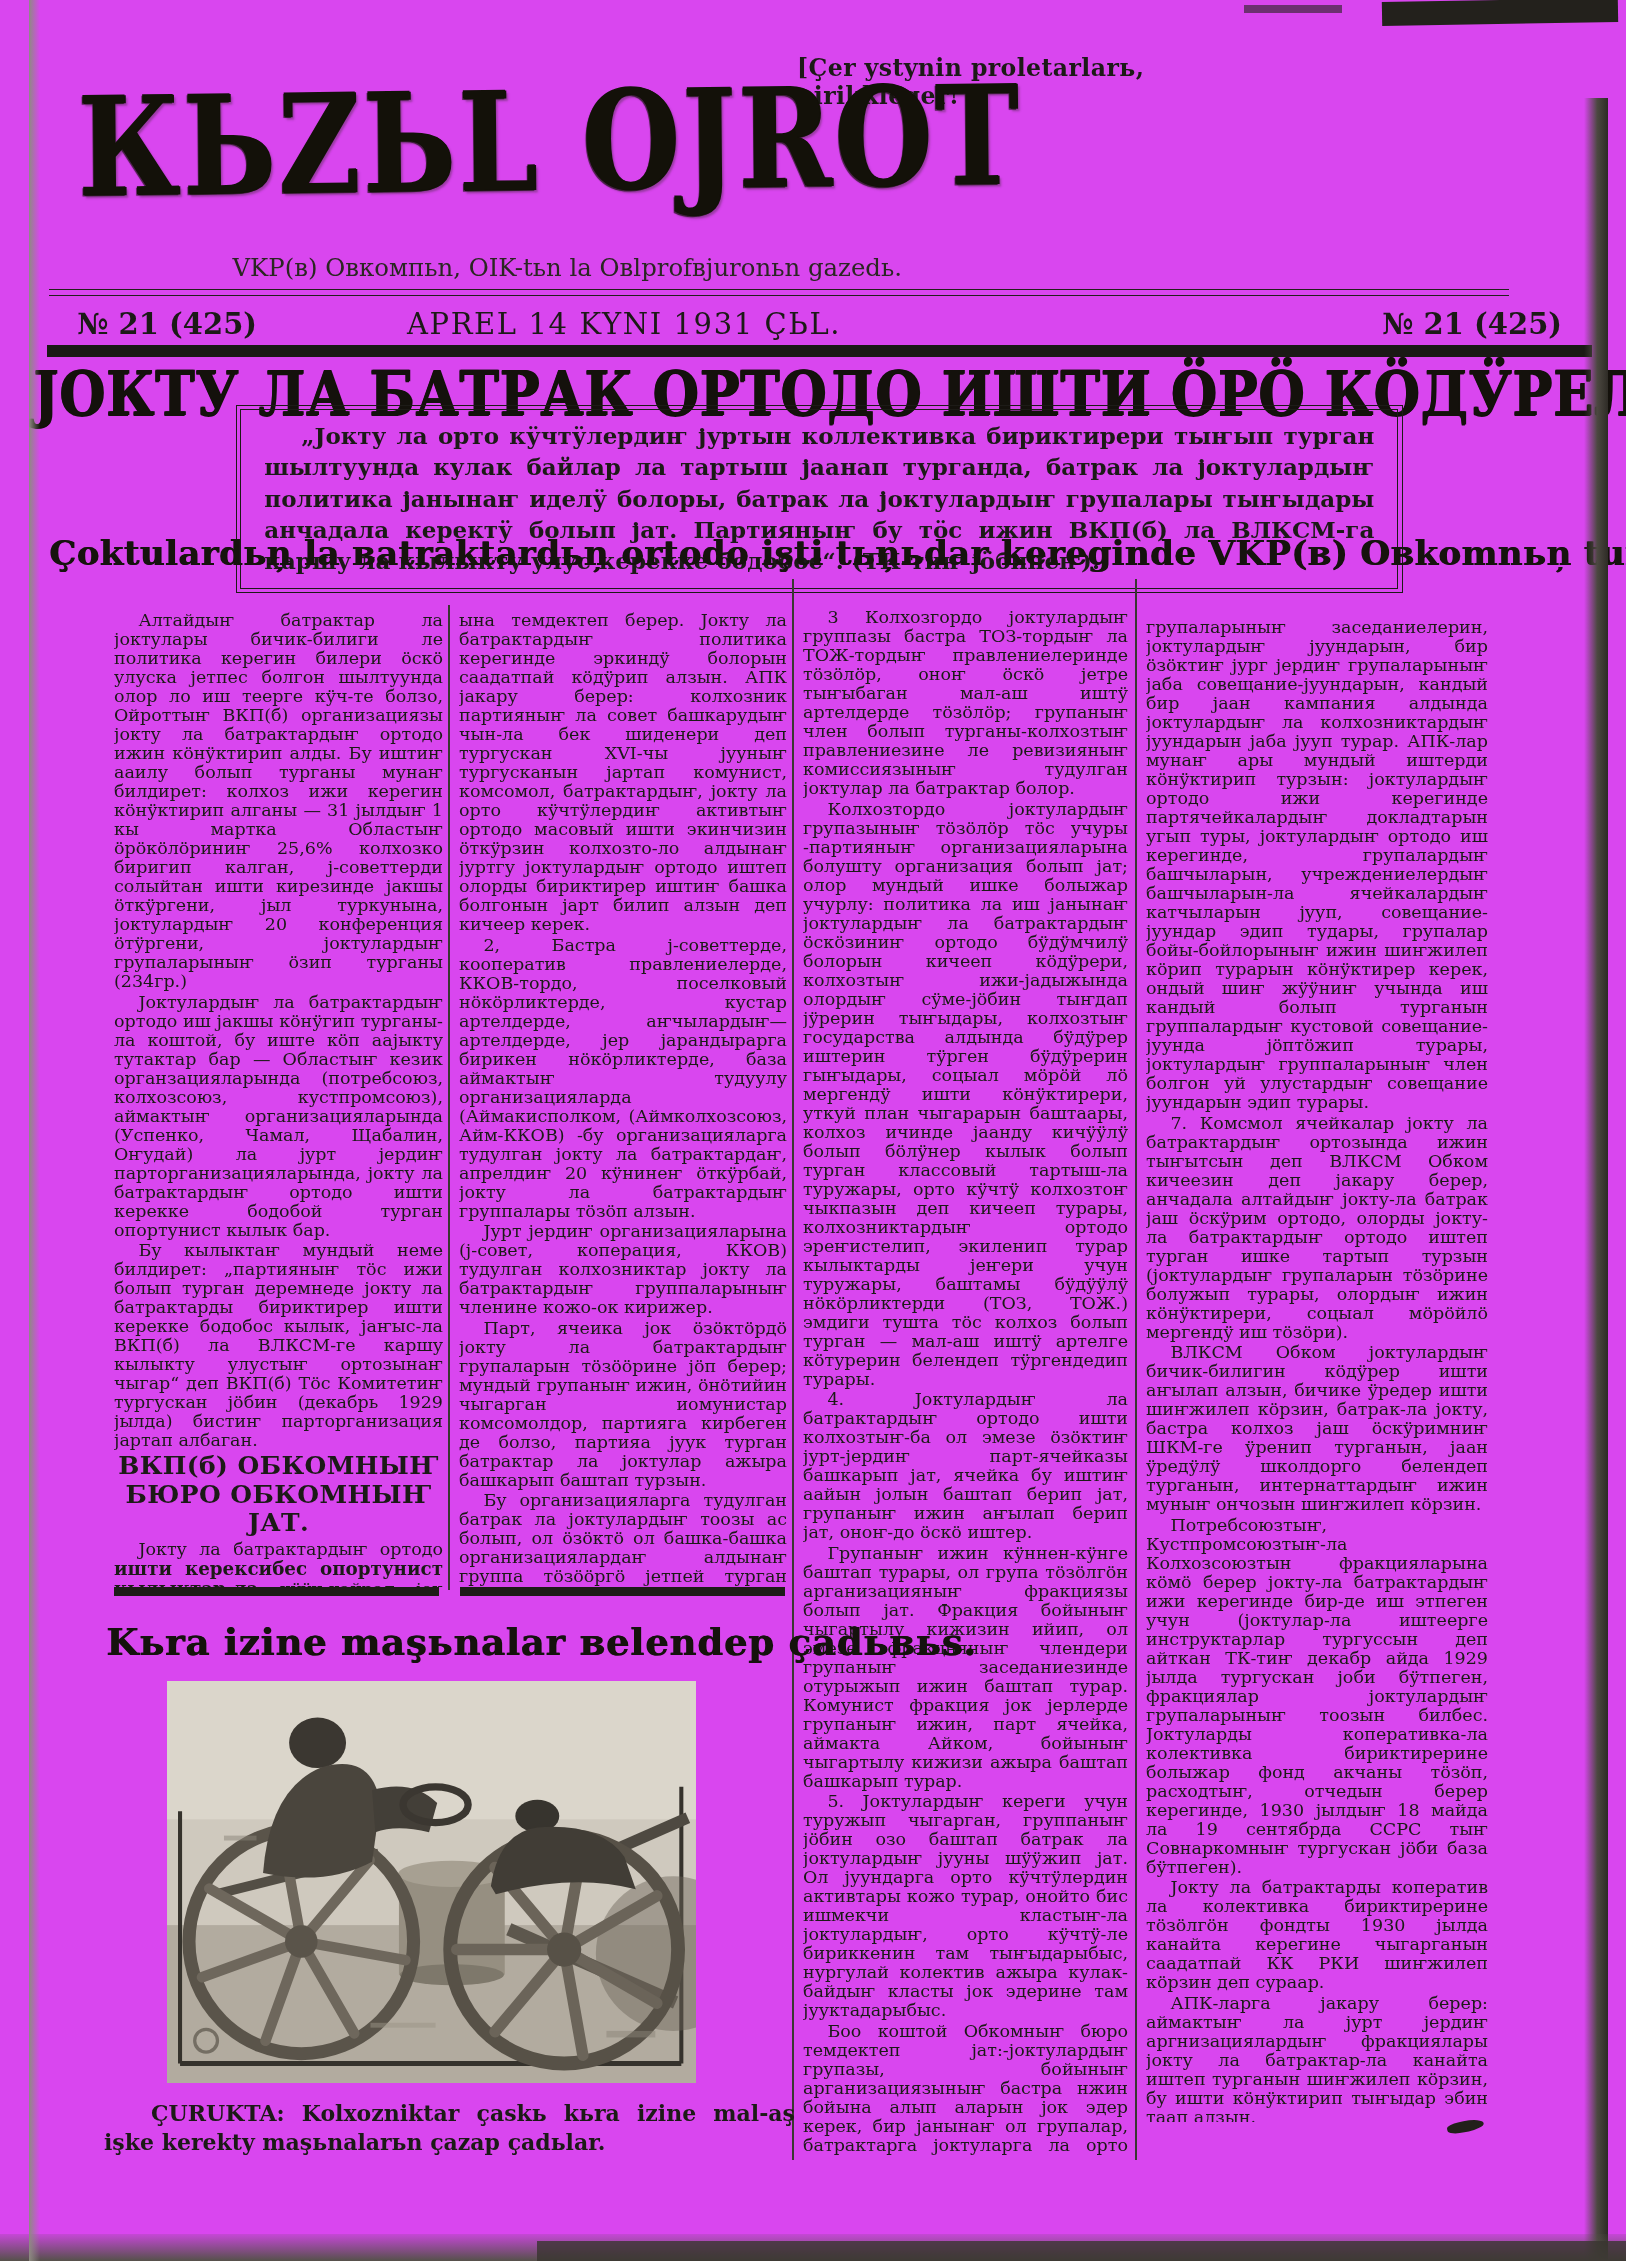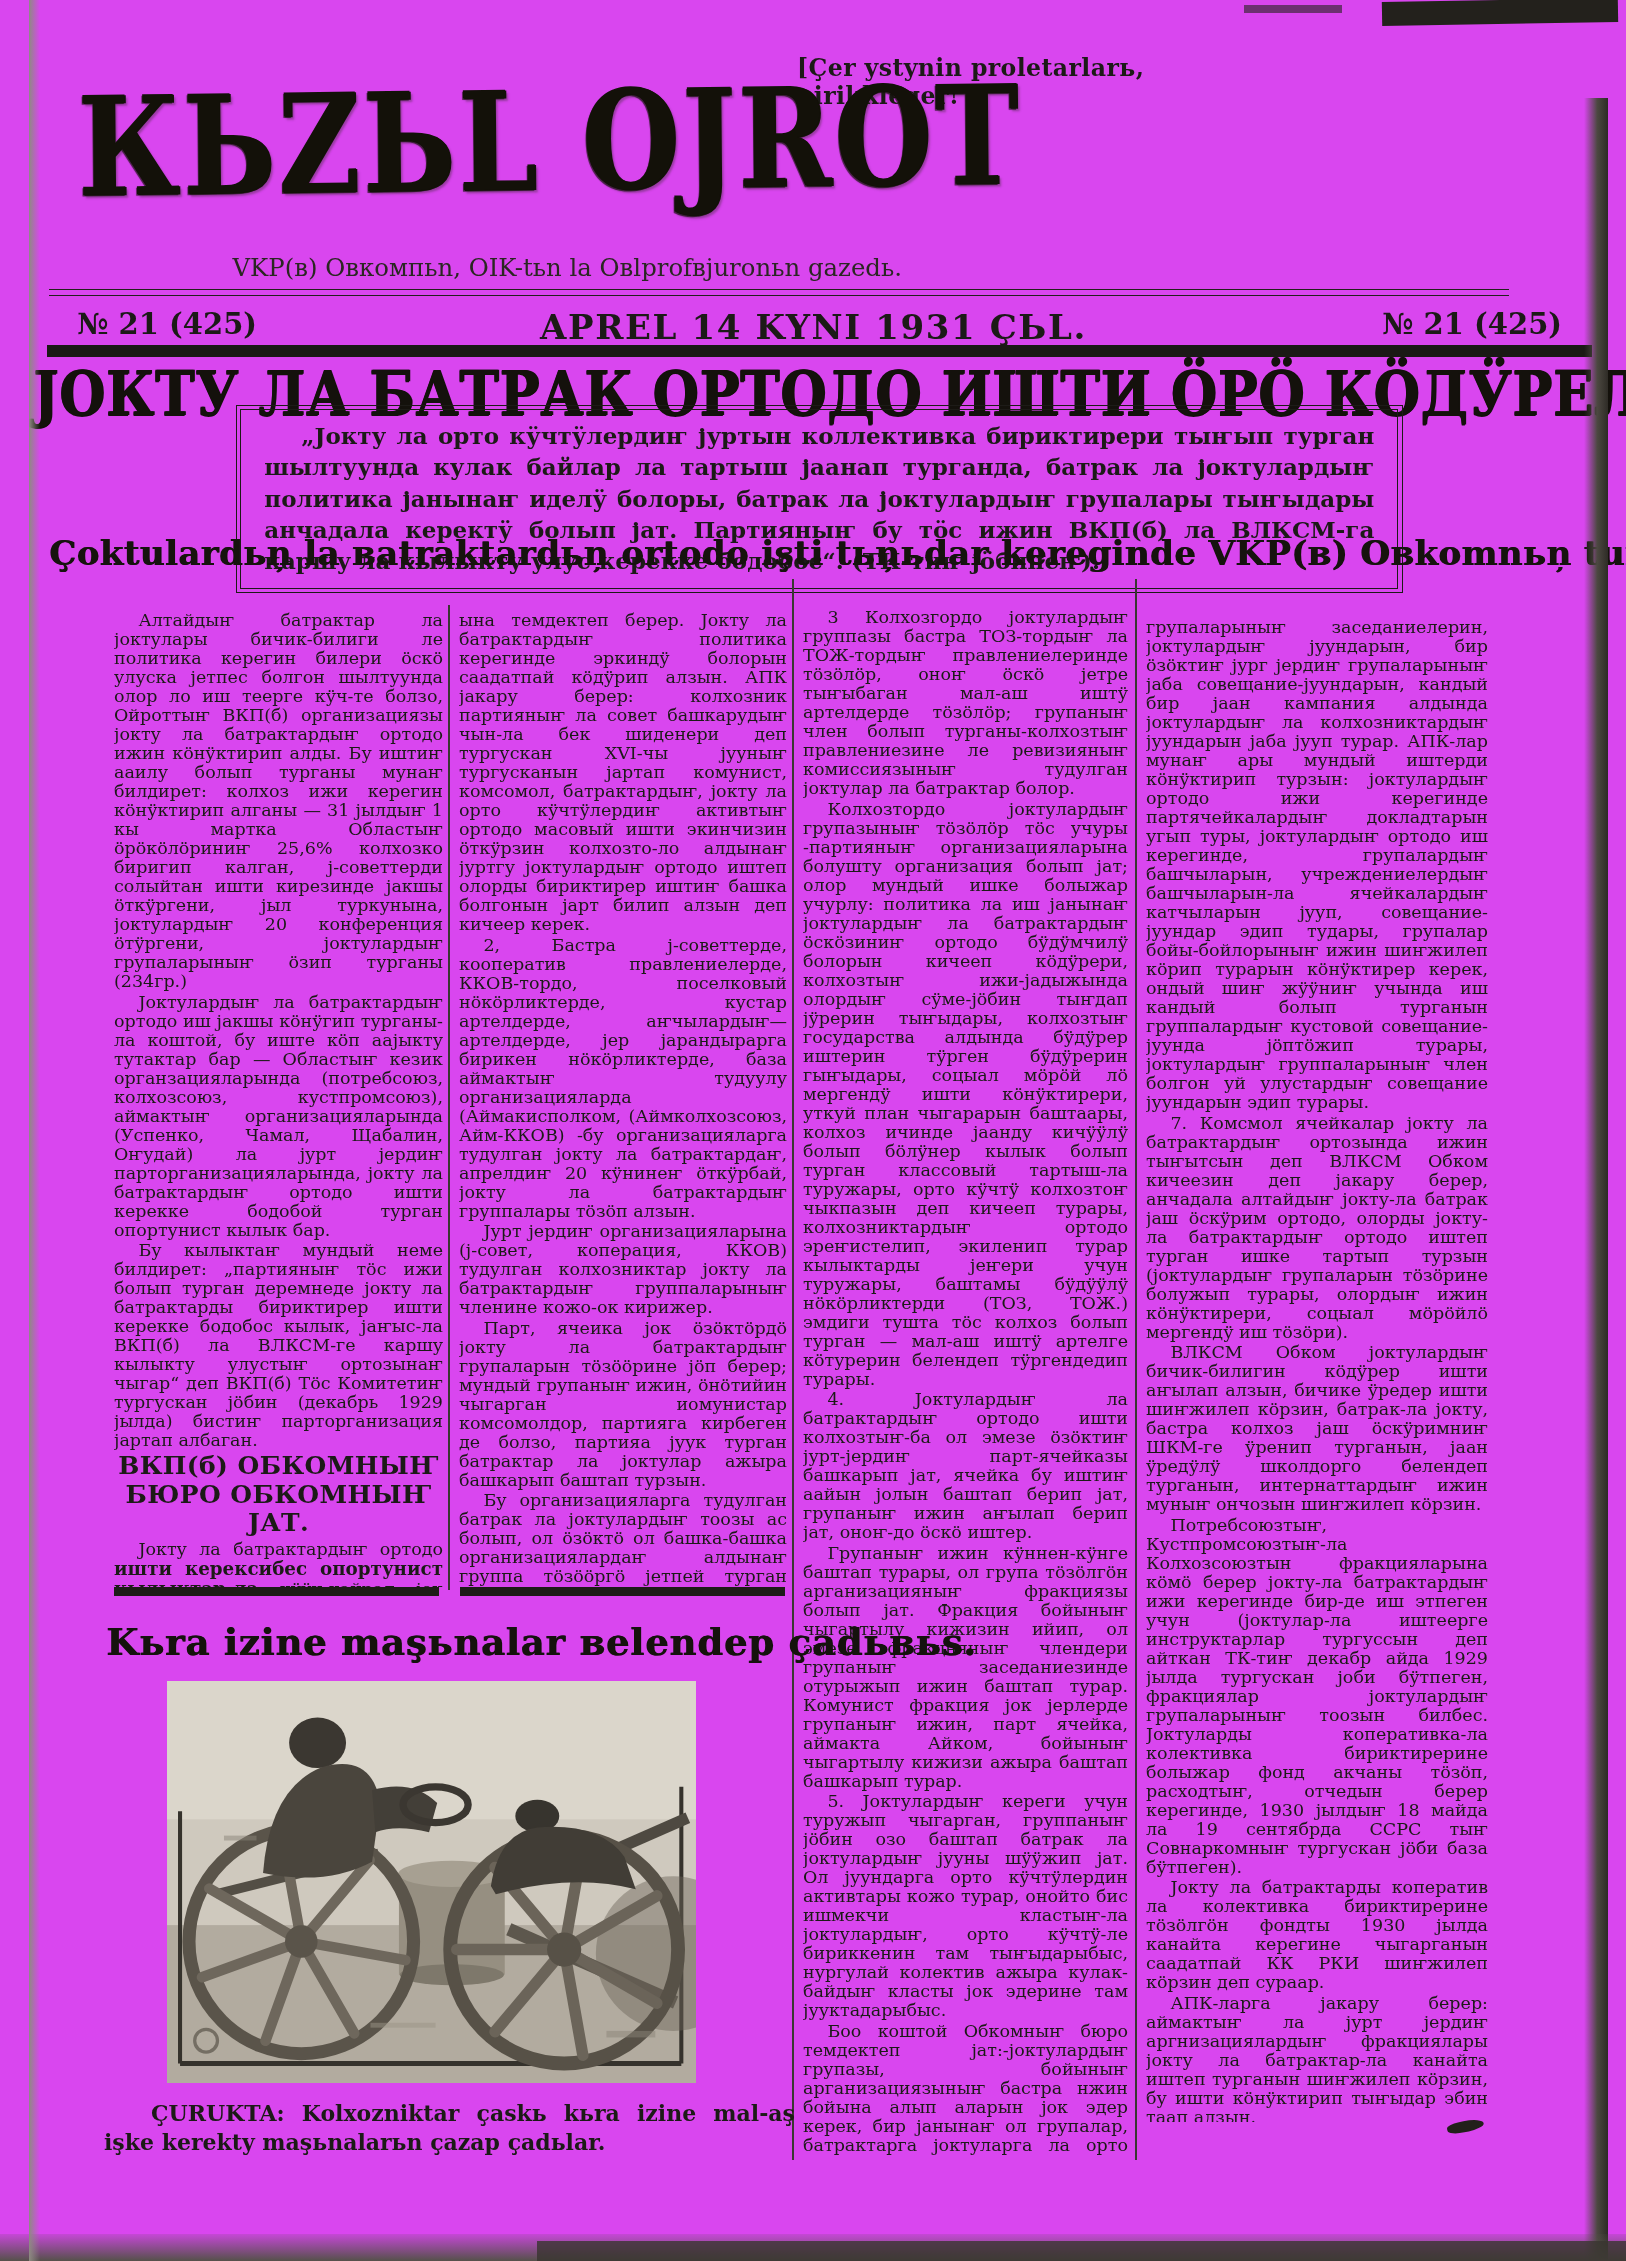--- a/index.html
+++ b/index.html
@@ -11,21 +11,21 @@
   .masthead-title{left:77px;top:78px;width:911px;font-size:137px;font-weight:bold;line-height:1;
       letter-spacing:3.3px;transform:scaleX(.82) rotate(-.6deg);transform-origin:left top;white-space:nowrap;
       color:#131109;text-shadow:1.6px 0.8px 0 #131109,-0.8px 1.6px 0.8px rgba(19,17,9,.7),3.3px 3.3px 2.4px rgba(40,38,30,.35);}
   .masthead-sub{left:154px;top:253px;width:748px;text-align:right;font-size:24.4px;color:#2a2722;}
   .info-box{left:1194px;top:122px;width:312px;height:166px;border:2.4px solid #2a2722;
       box-shadow:0 0 0 1.6px #edeae3 inset,0 0 0 2.4px #2a2722 inset;}
   .info-box .cell{padding:11.4px 9.8px;text-align:center;font-size:19.5px;font-weight:bold;color:#2c2924;}
   .info-box .div{height:1.6px;background:#2c2924;margin:0 57px;}
   .rule-thin-a{left:49px;top:289px;width:1460px;height:4.9px;border-top:1.6px solid #22201c;border-bottom:1.6px solid #22201c;}
   .issue-left{left:77px;top:307px;font-size:29px;font-weight:bold;}
-  .date-center{left:407px;top:307px;width:813px;text-align:center;font-size:34px;font-weight:bold;letter-spacing:1.6px;}
+  .date-center{left:407px;top:307px;width:813px;text-align:left;font-size:29px;font-weight:normal;letter-spacing:1.6px;}
   .issue-right{left:1382px;top:307px;font-size:29px;font-weight:bold;}
   .rule-heavy{left:47px;top:345px;width:1545px;height:12.2px;background:#1b1916;}
   
   .main-headline{left:33px;top:356px;width:1561px;text-align:center;font-size:53px;font-weight:bold;
       letter-spacing:0.8px;transform:scaleY(1.18);transform-origin:center top;color:#14110c;
       text-shadow:1.2px 0 0 #14110c,0 1.2px 0 #14110c;white-space:nowrap;}
   .lede-box{left:236px;top:405px;width:1158px;border:1.6px solid #1d1b17;padding:3.3px;}
   .lede-inner{border:1.6px solid #1d1b17;padding:9.8px 23px 11.4px 23px;}
   .lede-text{font-size:23px;line-height:1.36;text-align:justify;text-indent:37px;font-weight:700;}
   .section-headline{left:49px;top:533px;width:1529px;text-align:center;font-size:34px;font-weight:bold;

